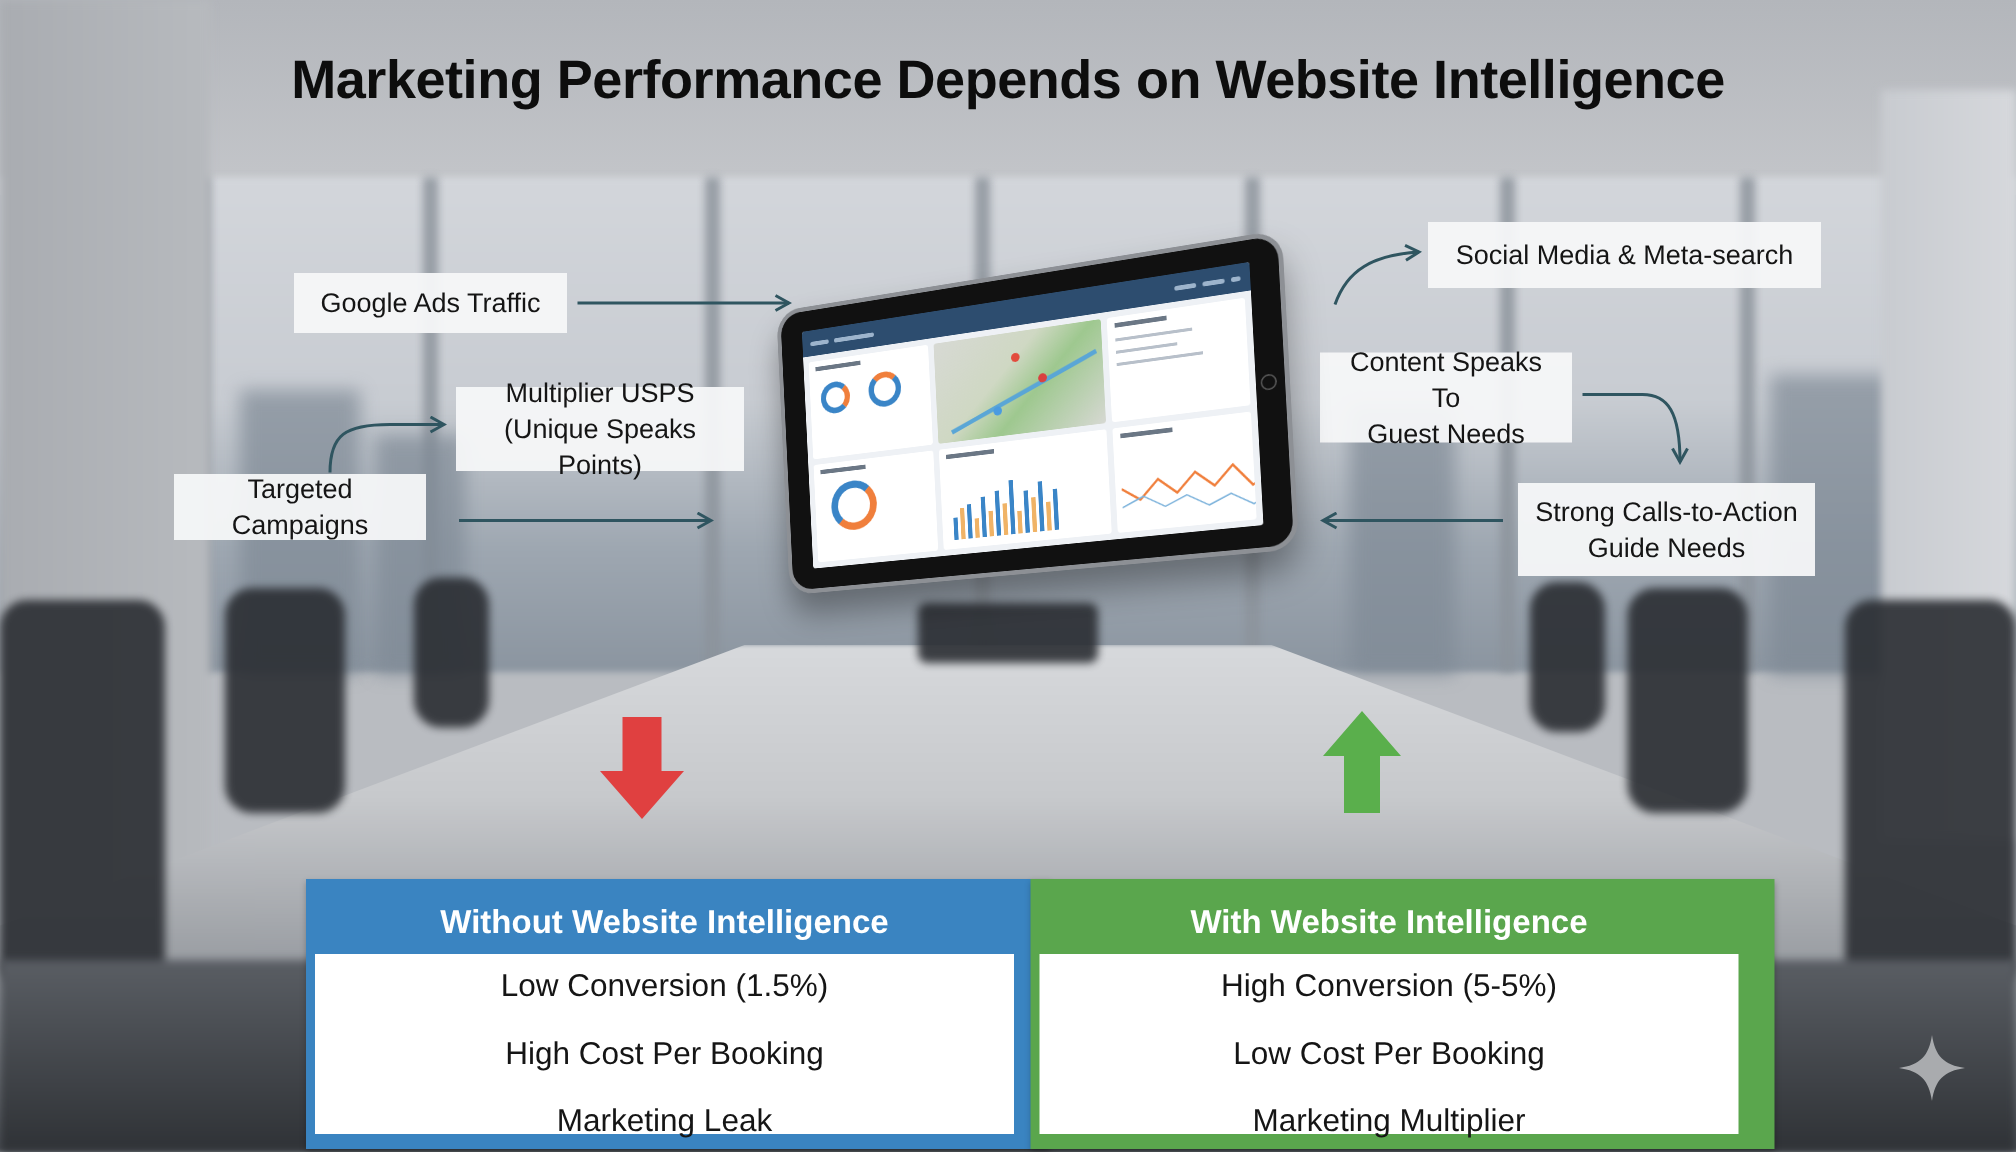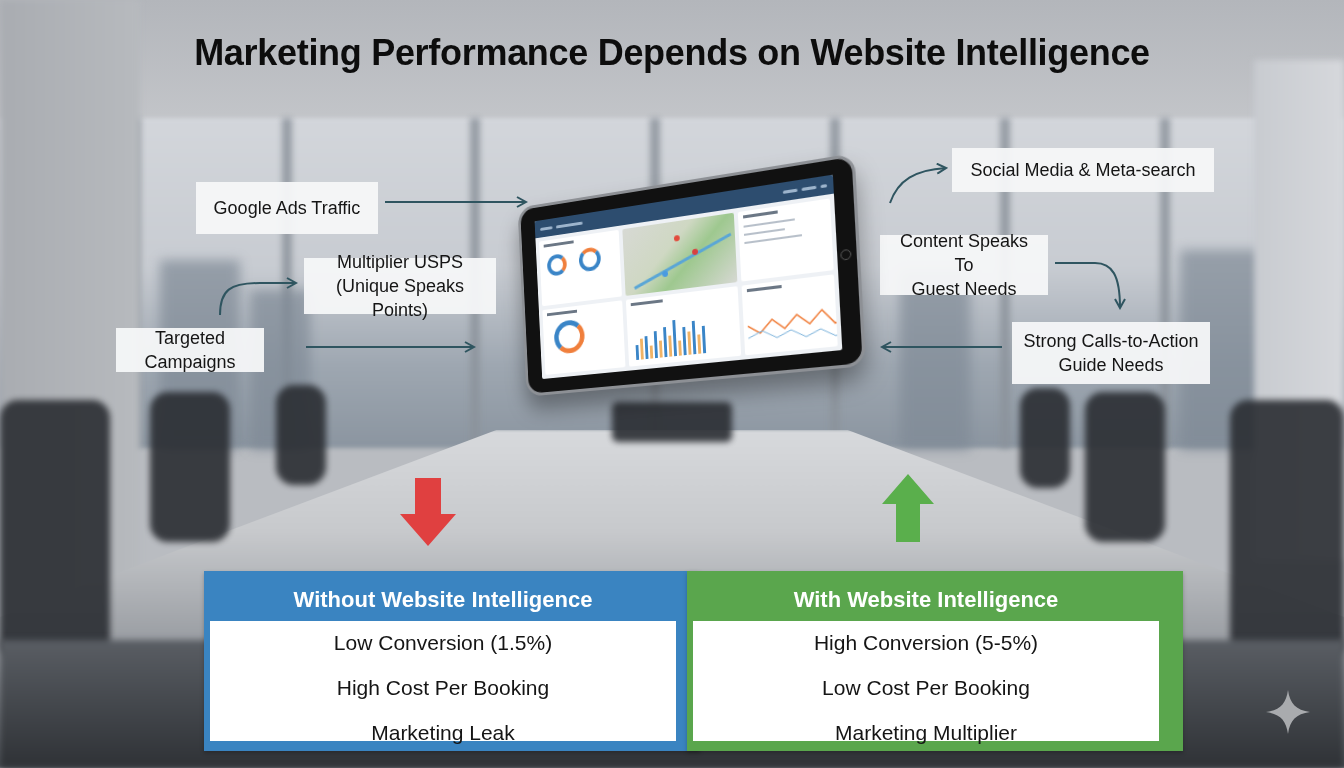--- a/index.html
+++ b/index.html
@@ -94,21 +94,21 @@
     .map { background: linear-gradient(135deg, #d7d9d4 0%, #cfd8c3 40%, #9ec88f 60%, #d6d8d2 100%); }
     .map .road { position: absolute; height: 3px; background: #5aa6d6; transform-origin: left; }
     .map .pin { position: absolute; width: 6px; height: 6px; border-radius: 50%; background: #e24b3c; }
     .bars { position: absolute; left: 8px; right: 6px; bottom: 6px; height: 38px; display: flex; align-items: flex-end; gap: 2px; }
     .bars i { display: block; width: 3px; }
     .line-chart { position: absolute; left: 4px; right: 4px; bottom: 6px; height: 34px; }
     .tablet .home-btn { position: absolute; right: 5px; top: 86px; width: 10px; height: 10px; border: 1px solid #555; border-radius: 50%; }
 
     
     .panel {
-      position: absolute; top: 571px; width: 496px; height: 180px; padding: 8px 24px 6px 6px;
+      position: absolute; top: 586px; width: 496px; height: 180px; padding: 8px 24px 6px 6px;
       box-shadow: 0 2px 4px rgba(0,0,0,.25);
     }
     .panel .heading {
       height: 42px; display: flex; align-items: center; justify-content: center;
       color: #fff; font-weight: 700; font-size: 22px;
     }
     .panel .body {
       background: #fff; height: 120px; display: flex; flex-direction: column;
       align-items: center; justify-content: center; gap: 4px;
     }
@@ -162,30 +162,30 @@
   <g fill="none" stroke="#2f5560" stroke-width="2">
     <path d="M385,202 L526,202" marker-end="url(#ah)"></path>
     <path d="M306,347 L474,347" marker-end="url(#ah)"></path>
     <path d="M220,315 C220,290 230,283 260,283 L296,283" marker-end="url(#ah)"></path>
     <path d="M890,203 C898,180 915,170 946,168" marker-end="url(#ah)"></path>
     <path d="M1055,263 L1095,263 C1112,263 1120,275 1120,308" marker-end="url(#ah)"></path>
     <path d="M1002,347 L882,347" marker-end="url(#ah)"></path>
   </g>
 </svg>
 
-<div class="label" style="left:196px;top:182px;width:182px;height:52px">
+<div class="label" style="left:196px;top:182px;width:182px;height:40px">
   <span>Google Ads Traffic</span>
 </div>
 
 <div class="label" style="left:304px;top:258px;width:192px;height:56px">
   <span>Multiplier USPS</span>
   <span>(Unique Speaks Points)</span>
 </div>
 
-<div class="label" style="left:116px;top:328px;width:148px;height:44px">
+<div class="label" style="left:116px;top:316px;width:168px;height:44px">
   <span>Targeted Campaigns</span>
 </div>
 
 <div class="label" style="left:952px;top:148px;width:262px;height:44px">
   <span>Social Media &amp; Meta-search</span>
 </div>
 
 <div class="label" style="left:880px;top:235px;width:168px;height:60px">
   <span>Content Speaks To</span>
   <span>Guest Needs</span>

